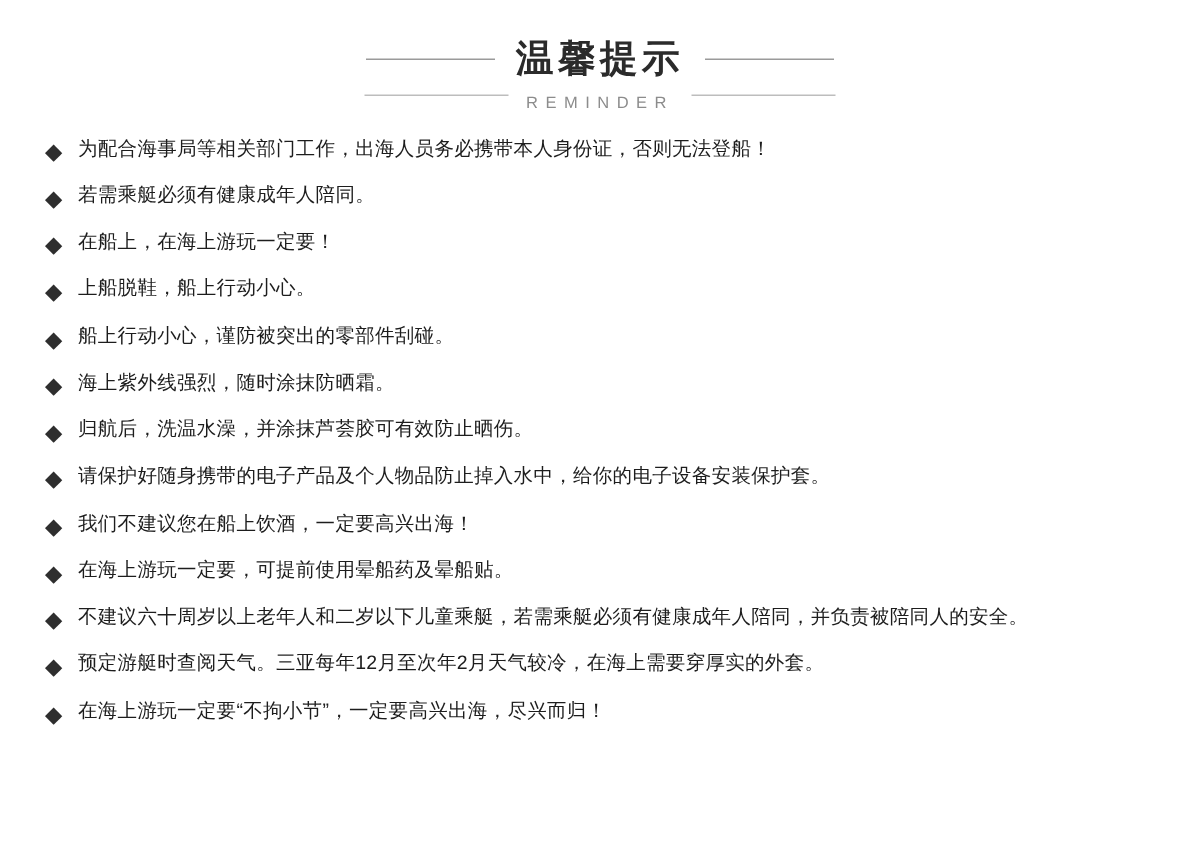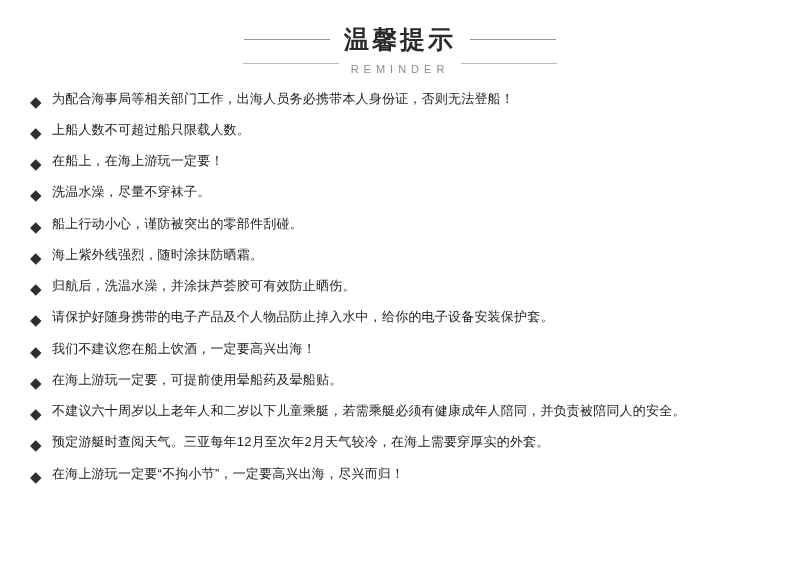--- a/index.html
+++ b/index.html
@@ -115,29 +115,29 @@
     </div>
   </div>
 
   <ul class="list">
     <li class="item">
       <span class="bullet">◆</span>
       <span class="item-text">为配合海事局等相关部门工作，出海人员务必携带本人身份证，否则无法登船！</span>
     </li>
     <li class="item">
       <span class="bullet">◆</span>
-      <span class="item-text">上船人数不可超过船只限载人数。</span>
+      <span class="item-text">若需乘艇必须有健康成年人陪同。</span>
     </li>
     <li class="item">
       <span class="bullet">◆</span>
       <span class="item-text">在船上，在海上游玩一定要！</span>
     </li>
     <li class="item">
       <span class="bullet">◆</span>
-      <span class="item-text">洗温水澡，尽量不穿袜子。</span>
+      <span class="item-text">上船脱鞋，船上行动小心。</span>
     </li>
     <li class="item">
       <span class="bullet">◆</span>
       <span class="item-text">船上行动小心，谨防被突出的零部件刮碰。</span>
     </li>
     <li class="item">
       <span class="bullet">◆</span>
       <span class="item-text">海上紫外线强烈，随时涂抹防晒霜。</span>
     </li>
     <li class="item">

